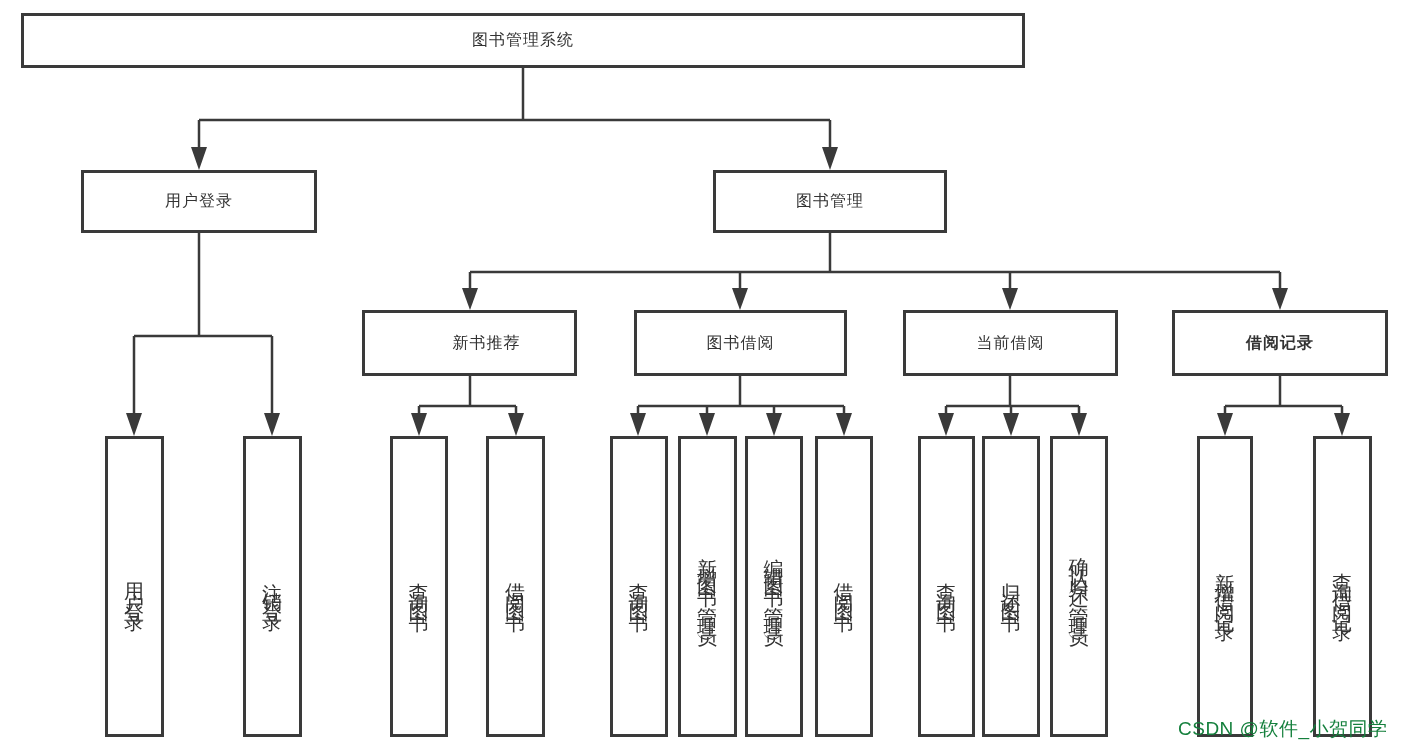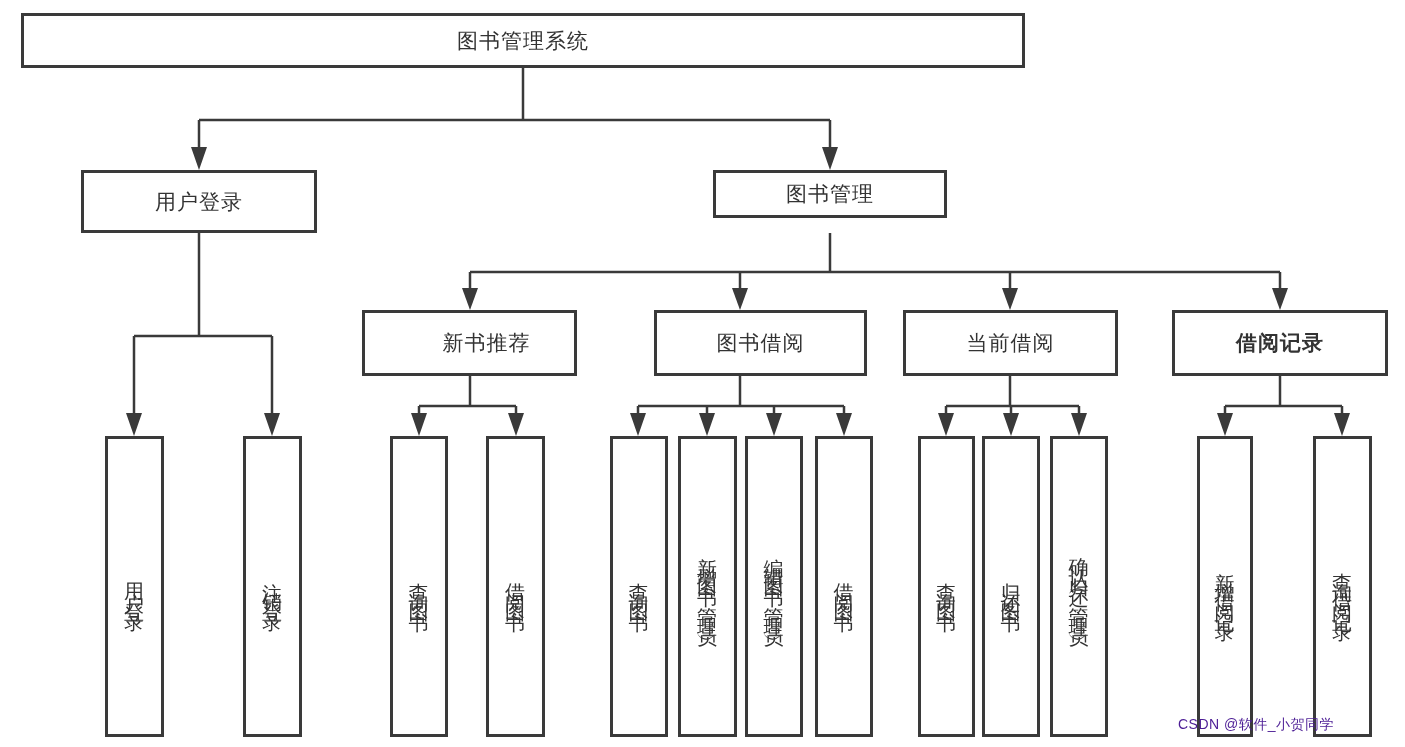--- a/index.html
+++ b/index.html
@@ -18,21 +18,21 @@
     width: 1405px; height: 747px;
   }
   .node {
     position: absolute;
     box-sizing: border-box;
     border: 3px solid #3a3a3a;
     background: #ffffff;
     display: flex;
     align-items: center;
     justify-content: center;
-    font-size: 21px;
+    font-size: 16px;
     letter-spacing: 1px;
     color: #333333;
     white-space: nowrap;
   }
   .vnode {
     position: absolute;
     box-sizing: border-box;
     border: 3px solid #3a3a3a;
     background: #ffffff;
     display: flex;
@@ -44,23 +44,23 @@
     writing-mode: vertical-rl;
     text-orientation: mixed;
     font-size: 20px;
     line-height: 1.1;
     letter-spacing: 10px;
     max-height: 292px;
   }
   
   #node-root            { left: 21px;  top: 13px;  width: 1004px; height: 55px; }
   #node-user-login      { left: 81px;  top: 170px; width: 236px;  height: 63px; }
-  #node-book-management { left: 713px; top: 170px; width: 234px;  height: 48px; }
+  #node-book-management { left: 713px; top: 170px; width: 234px;  height: 63px; }
   #node-new-book-recommend { left: 362px;  top: 310px; width: 215px; height: 66px; padding-left: 34px; }
-  #node-book-borrow        { left: 634px;  top: 310px; width: 213px; height: 66px; margin-left: 20px; }
+  #node-book-borrow        { left: 634px;  top: 310px; width: 213px; height: 66px; }
   #node-current-borrow     { left: 903px;  top: 310px; width: 215px; height: 66px; align-items: center; }
   #node-borrow-records     { left: 1172px; top: 310px; width: 216px; height: 66px; font-weight: bold; }
   .leaf { top: 436px; height: 301px; }
   #leaf-user-login          { left: 105px;  width: 59px; }
   #leaf-logout              { left: 243px;  width: 59px; }
   #leaf-query-books-1       { left: 390px;  width: 58px; }
   #leaf-borrow-books-1      { left: 486px;  width: 59px; }
   #leaf-query-books-2       { left: 610px;  width: 58px; }
   #leaf-add-book-admin      { left: 678px;  width: 59px; }
   #leaf-edit-book-admin     { left: 745px;  width: 58px; }
@@ -68,22 +68,22 @@
   #leaf-query-books-3       { left: 918px;  width: 57px; }
   #leaf-return-book         { left: 982px;  width: 58px; }
   #leaf-confirm-return-admin{ left: 1050px; width: 58px; }
   #leaf-add-borrow-record   { left: 1197px; width: 56px; }
   #leaf-query-borrow-record { left: 1313px; width: 59px; }
   .watermark {
     position: absolute;
     left: 1178px;
     top: 716px;
     width: 225px;
-    font-size: 14px;
-    color: #4c1d95;
+    font-size: 19px;
+    color: #15803d;
     letter-spacing: 0.5px;
     white-space: nowrap;
     z-index: 10;
   }
 </style>
 </head>
 <body>
 
 <div class="canvas">
 

